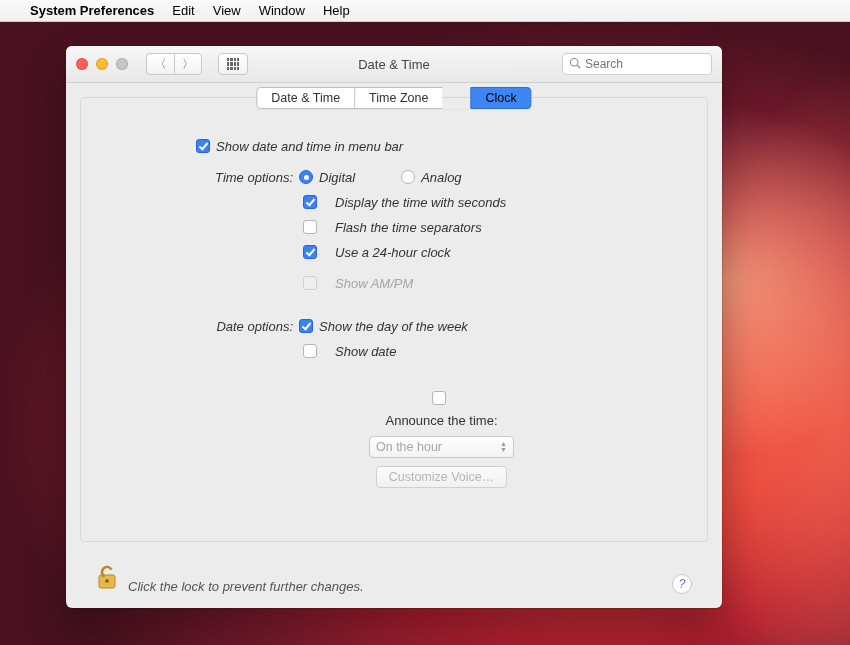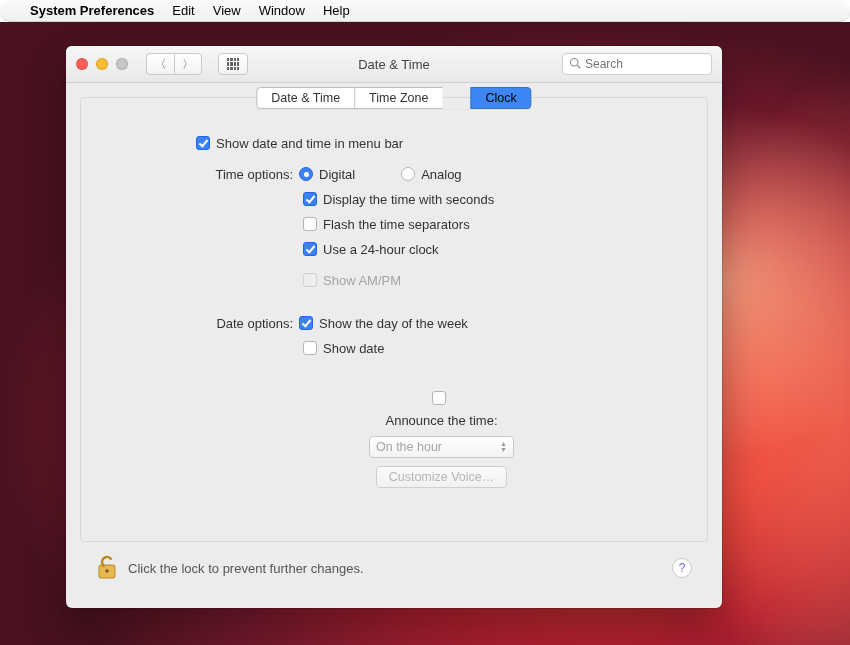--- a/index.html
+++ b/index.html
@@ -1,18 +1,18 @@
 <!DOCTYPE html>
 <html><head>
   <meta charset="utf-8">
   <style>
     * { margin: 0; padding: 0; box-sizing: border-box; font-family: -apple-system, BlinkMacSystemFont, "Helvetica Neue", sans-serif; }
     body { width: 850px; height: 645px; overflow: hidden; position: relative; }
 
-    .menubar { height: 22px; background: linear-gradient(#fbfbfb, #f0f0f0); border-bottom: 1px solid #d0d0d0; display: flex; align-items: center; padding: 0 12px; font-size: 13px; gap: 18px; border-radius: 10px; }
+    .menubar { height: 22px; background: linear-gradient(#fbfbfb, #f0f0f0); border-bottom: 1px solid #d0d0d0; display: flex; align-items: center; padding: 0 12px; font-size: 13px; gap: 18px; }
     .menubar .apple { font-size: 14px; }
     .menubar .appname { font-weight: 600; }
     .menubar-item { cursor: default; }
 
     .desktop-bg { position: absolute; top: 22px; left: 0; right: 0; bottom: 0; background:
       radial-gradient(ellipse 600px 400px at 600px 400px, #ff6b5d 0%, #e8443a 30%, #b42030 55%, #7b1a2e 75%, #4a1220 100%);
       z-index: 0;
     }
     .desktop-bg::before { content:""; position:absolute; inset:0; background:
       radial-gradient(ellipse 300px 250px at 720px 260px, rgba(255,190,150,0.7), transparent 70%),
@@ -46,42 +46,42 @@
 
     .segtabs { position:absolute; top:-11px; left:50%; transform:translateX(-50%); display:flex; height:22px; box-shadow: 0 1px 1px rgba(0,0,0,0.05); }
     .segtab { padding: 0 14px; font-size:12.5px; display:flex; align-items:center; border:1px solid #bcbcbc; background:#ffffff; color:#333; }
     .segtab:first-child { border-radius: 4px 0 0 4px; }
     .segtab:nth-child(2) { border-left:none; border-right:none; }
     .segtab:last-child  { border-radius: 0 4px 4px 0; }
     .segtab.active { background:#3e86f4; color:#000000; border-color:#2f6fd0;margin-left:28px; }
 
     .form { padding: 38px 20px 20px 20px; font-size: 13px; color:#333; }
     .indent1 { margin-left: 95px; }
-    .indent2 { margin-left: 202px; }
-    .row { display:flex; align-items:flex-start; margin-bottom: 5px; min-height: 20px; }
+    .indent2 { margin-left: 202px; gap: 12px; }
+    .row { display:flex; align-items:center; margin-bottom: 5px; min-height: 20px; font-style: italic; }
     .rowlabel { text-align:right; width: 198px; padding-right: 6px; color:#333; }
 
     .cb { width:14px; height:14px; border:1px solid #b5b5b5; border-radius:3px; background:#fff; margin-right:6px; flex-shrink:0; position:relative; display:inline-block; }
     .cb.checked { background:#3b82f6; border-color:#2563eb; }
     .cb.checked::after { content:""; position:absolute; left:4px; top:1px; width:3px; height:7px; border:solid #fff; border-width:0 2px 2px 0; transform:rotate(40deg); }
     .cb.disabled { background:#eee; border-color:#d0d0d0; }
 
     .radio { width:14px; height:14px; border-radius:50%; border:1px solid #b5b5b5; background:#fff; margin-right:6px; flex-shrink:0; position:relative; display:inline-block; }
     .radio.checked { border-color:#2563eb; background:#3b82f6; }
     .radio.checked::after { content:""; position:absolute; left:3.5px; top:3.5px; width:5px; height:5px; background:#fff; border-radius:50%; }
 
     .disabled-text { color:#a5a5a5; }
     .gap-v { height: 18px; }
 
     .announce-row { display:flex; align-items:center; margin-top: 30px; margin-left:95px; gap:8px;flex-direction:column;}
     .popup { display:flex; align-items:center; justify-content:space-between; background:linear-gradient(#ffffff,#f3f3f3); border:1px solid #c9c9c9; border-radius:4px; height:22px; width:145px; padding:8px 6px; font-size:12.5px; color:#a5a5a5;}
     .popup .arrows { display:flex; flex-direction:column; font-size:7px; line-height:6px; color:#999;}
     .btn-disabled { height:22px; padding:0 12px; border:1px solid #d0d0d0; border-radius:4px; background:linear-gradient(#fbfbfb,#f1f1f1); color:#b5b5b5; font-size:12.5px; display:flex; align-items:center;}
 
-    .footer { height: 52px; border-top: 0px solid #d8d8d8; display:flex; align-items:center; padding: 0 16px; font-size: 13px; color:#555; gap:10px;}
+    .footer { height: 52px; border-top: 0px solid #d8d8d8; display:flex; align-items:flex-end; padding: 0 16px; font-size: 13px; color:#555; gap:10px;font-style:italic;}
     .helpbtn { margin-left:auto; width:20px; height:20px; border-radius:50%; border:1px solid #c9c9c9; display:flex; align-items:center; justify-content:center; font-size:12px; color:#6b6bdc; background:#fff;}
   </style>
 </head>
 <body>
 
 <div class="menubar">
   <span class="apple menubar-item"></span>
   <span class="appname menubar-item">System Preferences</span>
   <span class="menubar-item">Edit</span>
   <span class="menubar-item">View</span>

